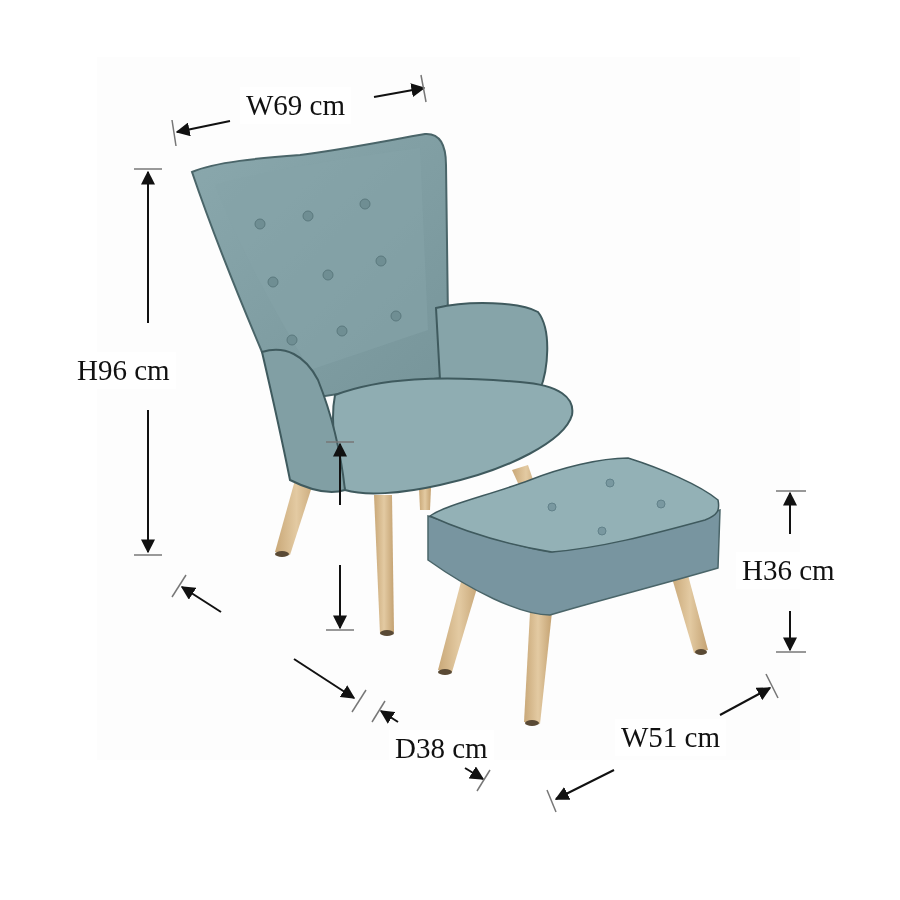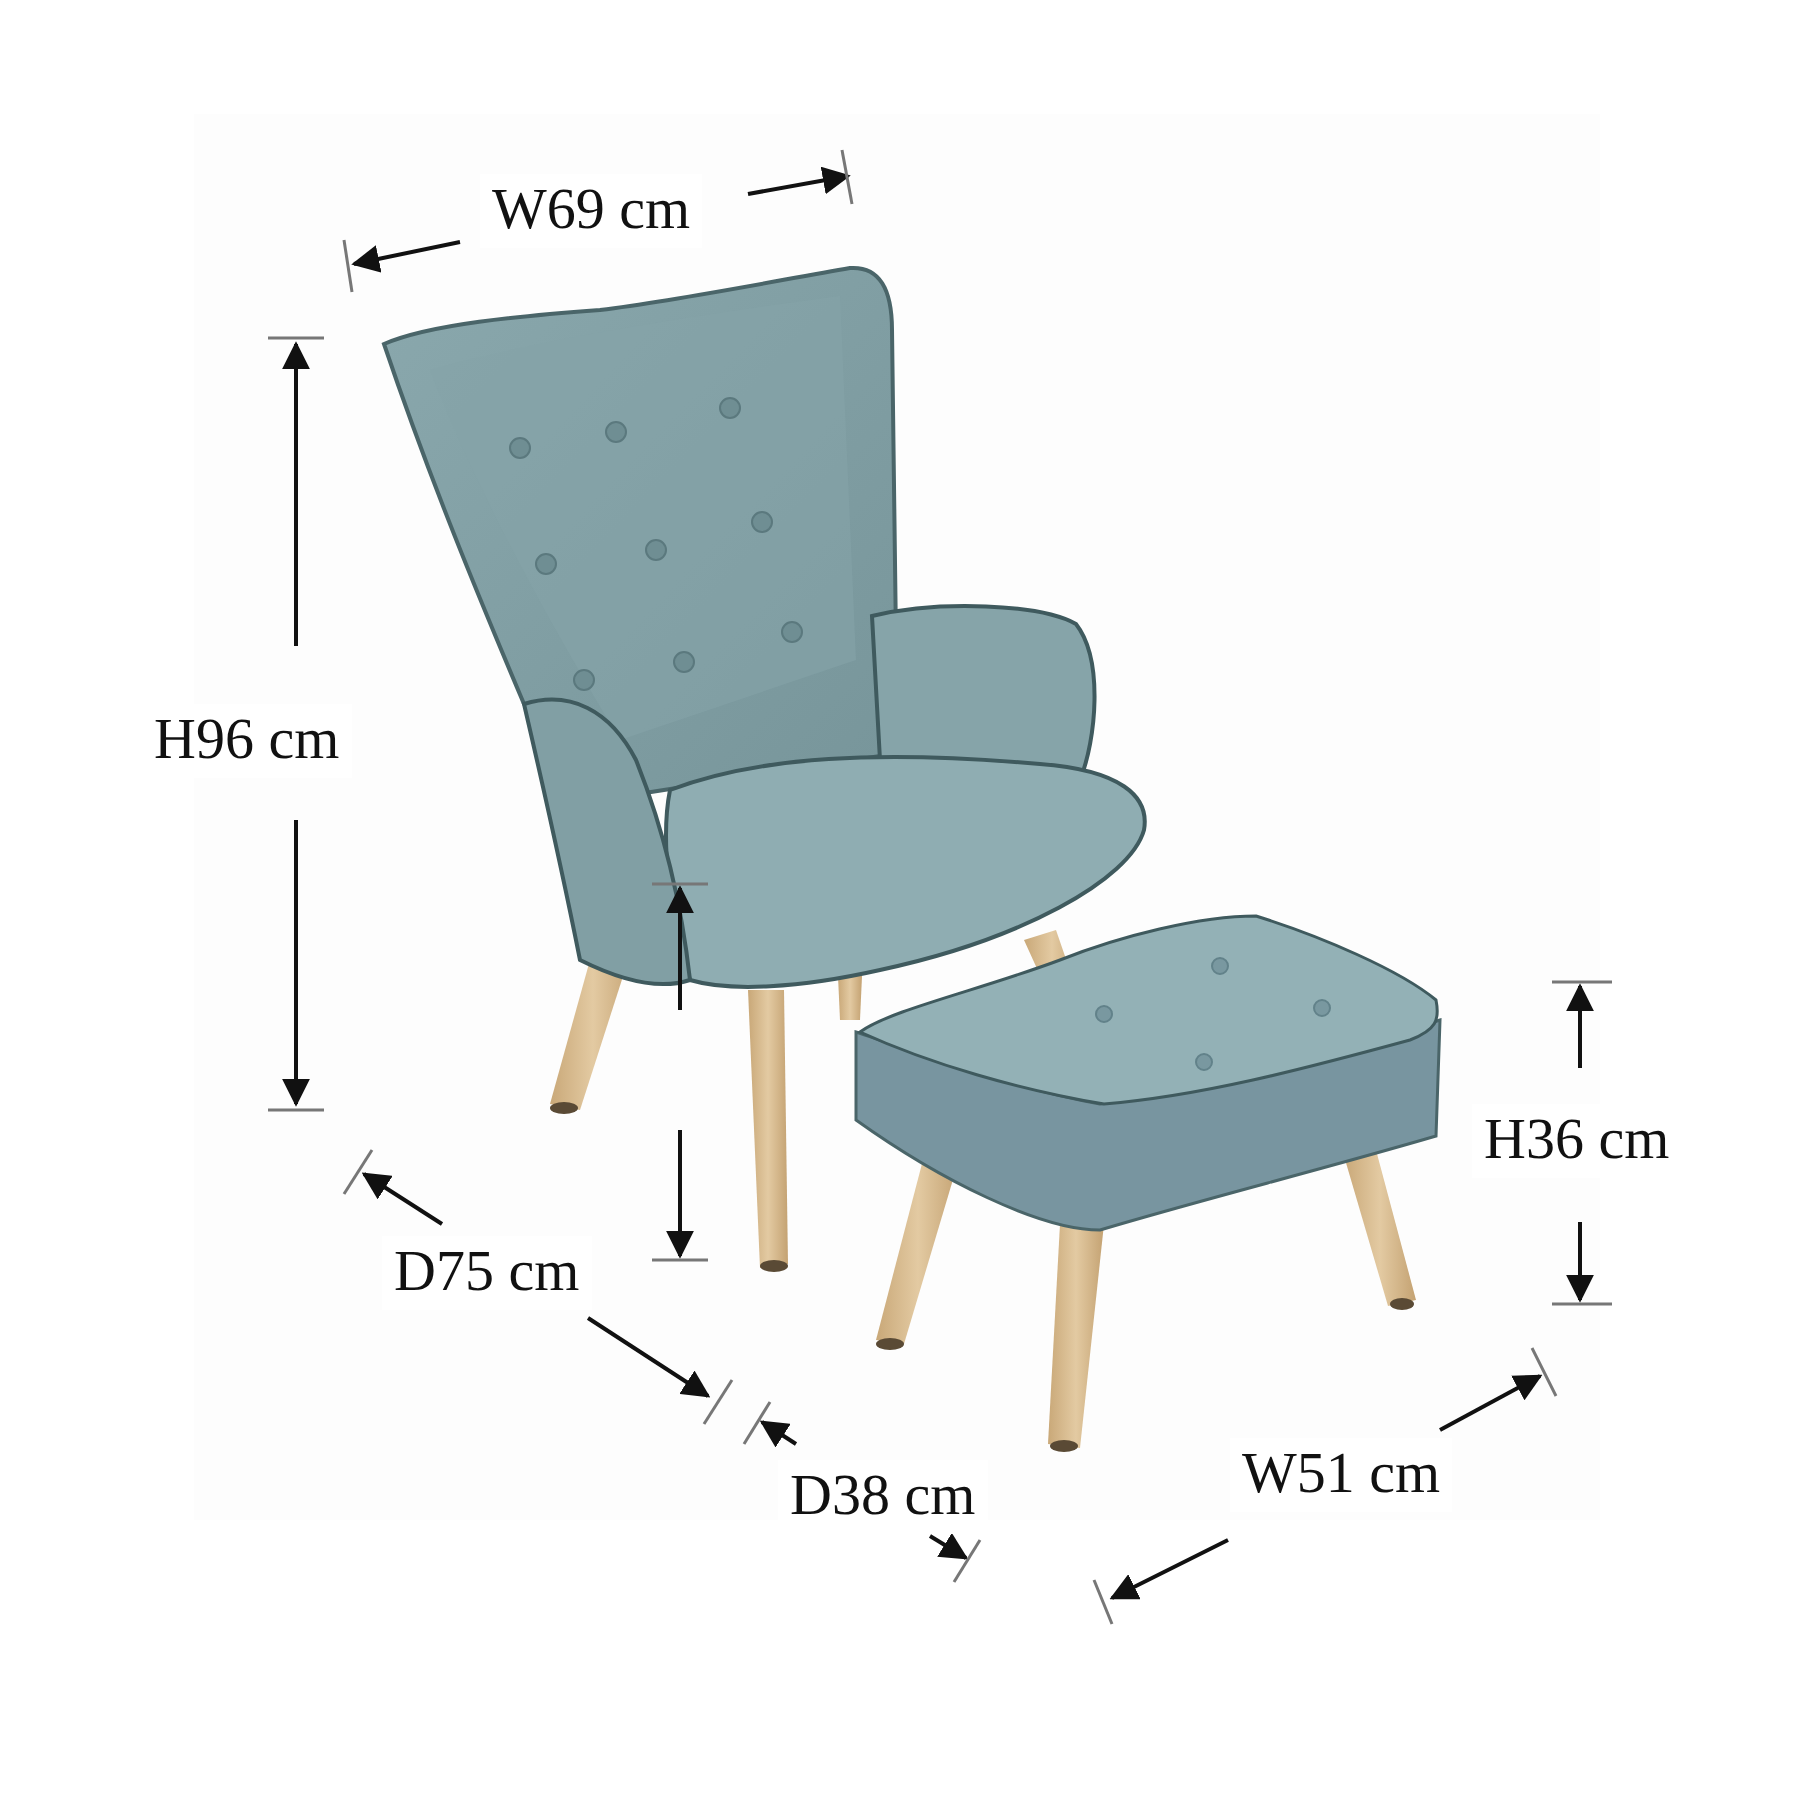--- a/index.html
+++ b/index.html
@@ -127,17 +127,16 @@
 
       <line x1="790" y1="534" x2="790" y2="493" marker-end="url(#arrow)"></line>
       <line x1="790" y1="611" x2="790" y2="650" marker-end="url(#arrow)"></line>
       <line x1="776" y1="491" x2="806" y2="491" stroke="#777" stroke-width="1.5"></line>
       <line x1="776" y1="652" x2="806" y2="652" stroke="#777" stroke-width="1.5"></line>
     </g>
   </svg>
 
   <div class="label" style="left:240px; top:87px;">W69 cm</div>
   <div class="label" style="left:71px; top:352px;">H96 cm</div>
-  <div class="label" style="left:191px; top:618px;">D75 cm</div>
   <div class="label" style="left:389px; top:730px;">D38 cm</div>
   <div class="label" style="left:615px; top:719px;">W51 cm</div>
   <div class="label" style="left:736px; top:552px;text-align:center;">H36 cm</div>
 </div>
 
 </body></html>

